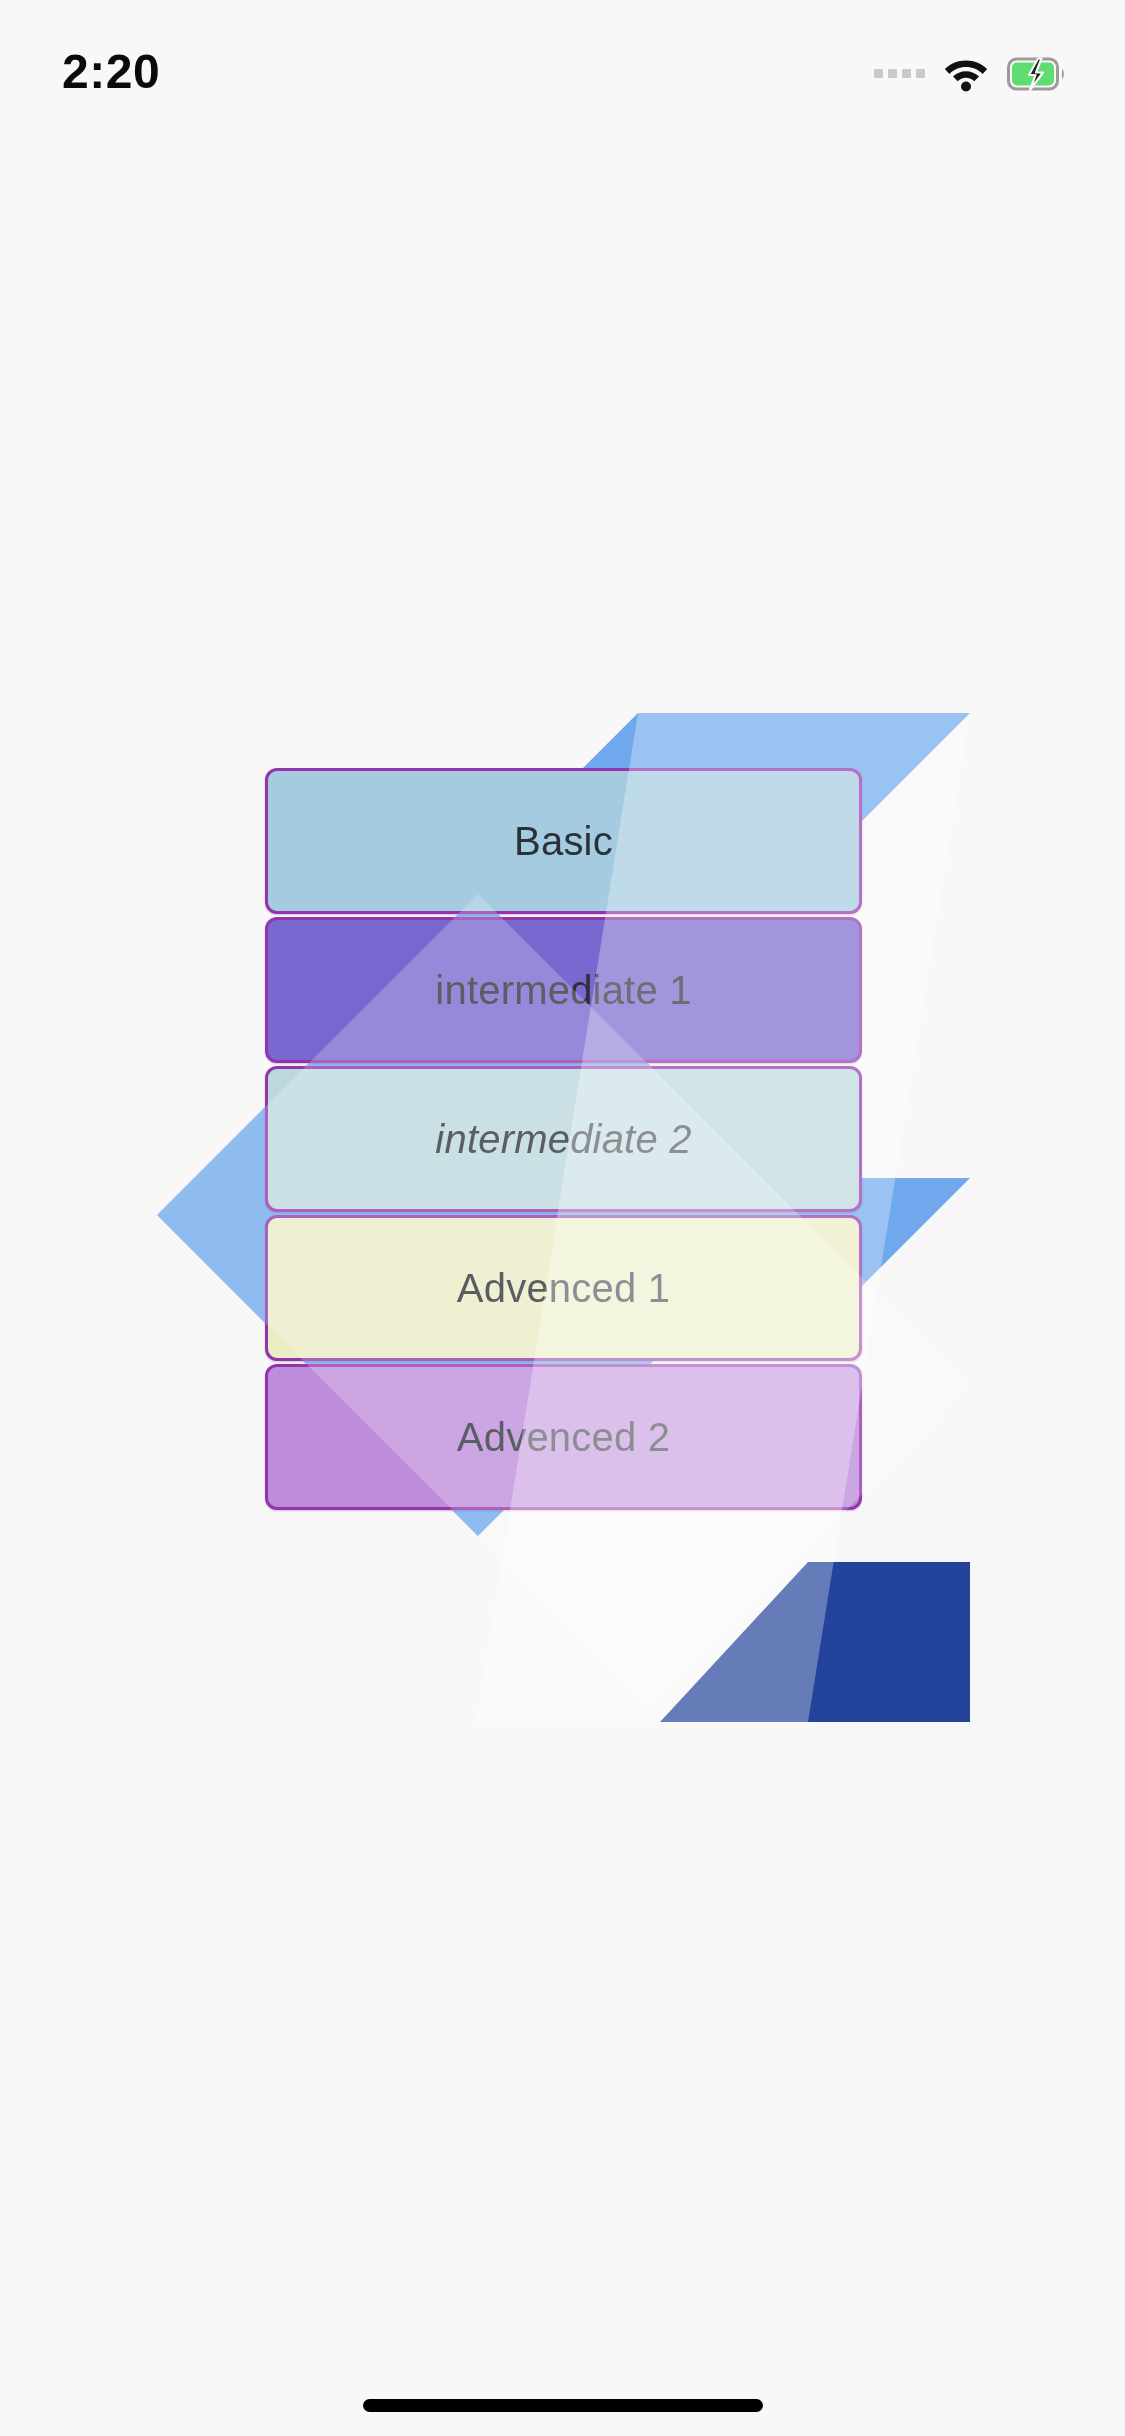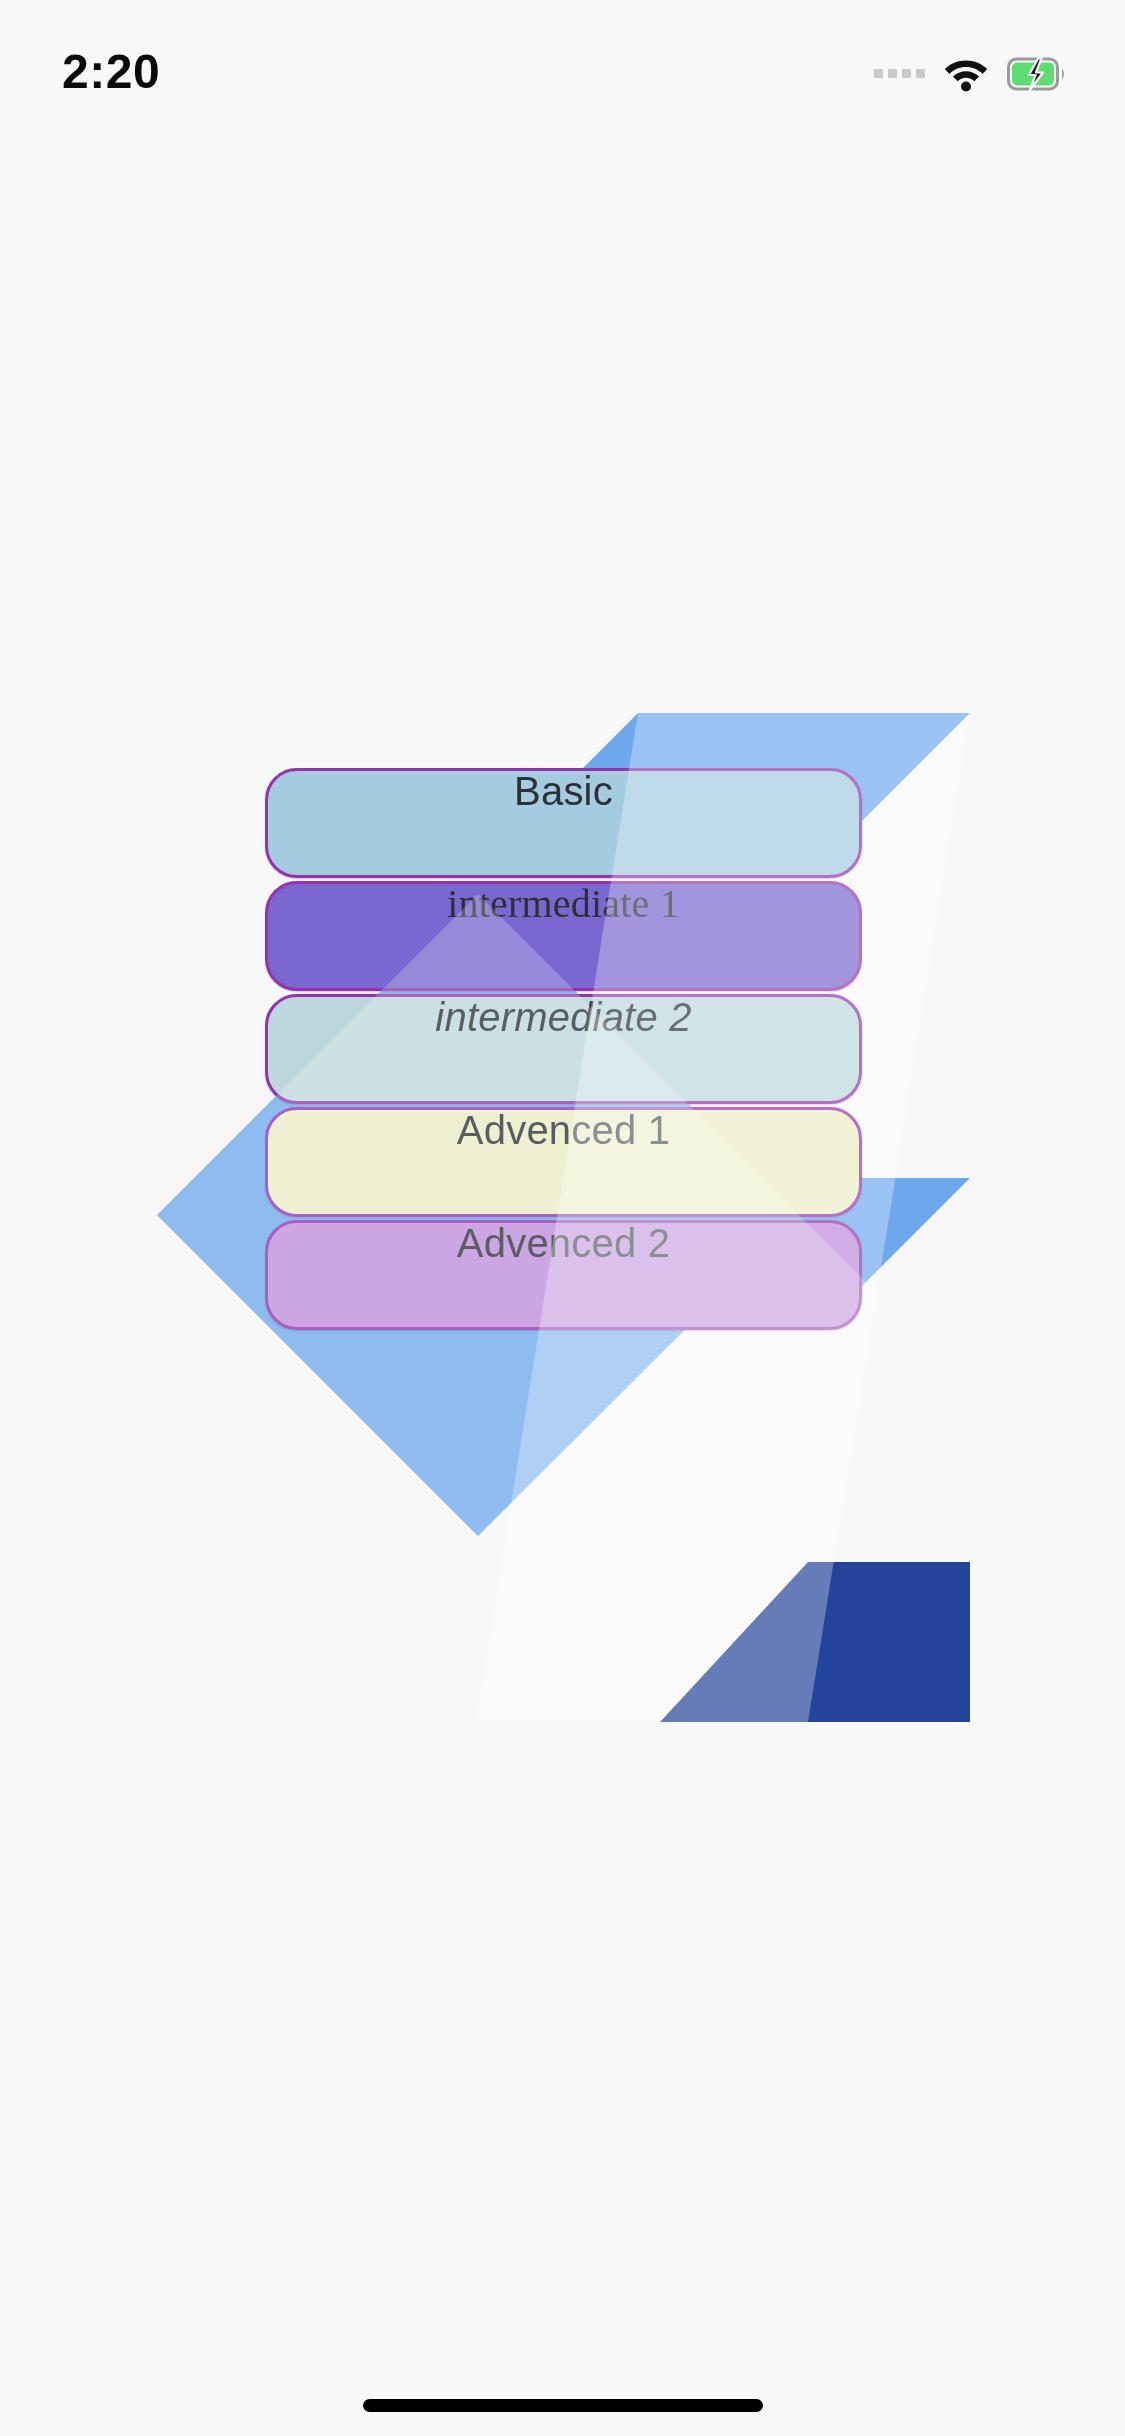--- a/index.html
+++ b/index.html
@@ -77,27 +77,27 @@
   
   .card-stack {
     position: absolute;
     left: 265px;
     top: 768px;
     width: 597px;
     z-index: 2;
   }
   .card {
     position: relative;
-    height: 110px;
+    height: 146px;
     box-sizing: border-box;
     border: 3px solid #9434ad;
-    border-radius: 32px;
+    border-radius: 12px;
     margin-bottom: 3px;
     display: flex;
-    align-items: flex-start;
+    align-items: center;
     justify-content: center;
     box-shadow: 0 1px 2px rgba(90, 30, 110, 0.25);
   }
   .card:last-child { margin-bottom: 0; }
   .card-label {
     font-size: 40px;
     color: #2c3138;
     letter-spacing: 0.2px;
     line-height: 1;
     position: relative;
@@ -164,21 +164,21 @@
       <polygon points="760,1178 970,1178 830,1318" fill="#6fa8ec"></polygon>
 
       <polygon points="808,1562 970,1562 970,1722 660,1722" fill="#23449a"></polygon>
     </svg>
   </div>
 
   <div class="card-stack">
     <div class="card" style="background:#a4cbe0;">
       <span class="card-label">Basic</span>
     </div>
-    <div class="card" style="background:#7a68d0;font-family:Liberation Serif, serif;">
+    <div class="card" style="background:#7a68d0;">
       <span class="card-label">intermediate 1</span>
     </div>
     <div class="card" style="background:#bcd8de;font-style:italic;">
       <span class="card-label">intermediate 2</span>
     </div>
     <div class="card" style="background:#ebecc4;">
       <span class="card-label">Advenced 1</span>
     </div>
     <div class="card" style="background:#bd8ddb;">
       <span class="card-label">Advenced 2</span>

